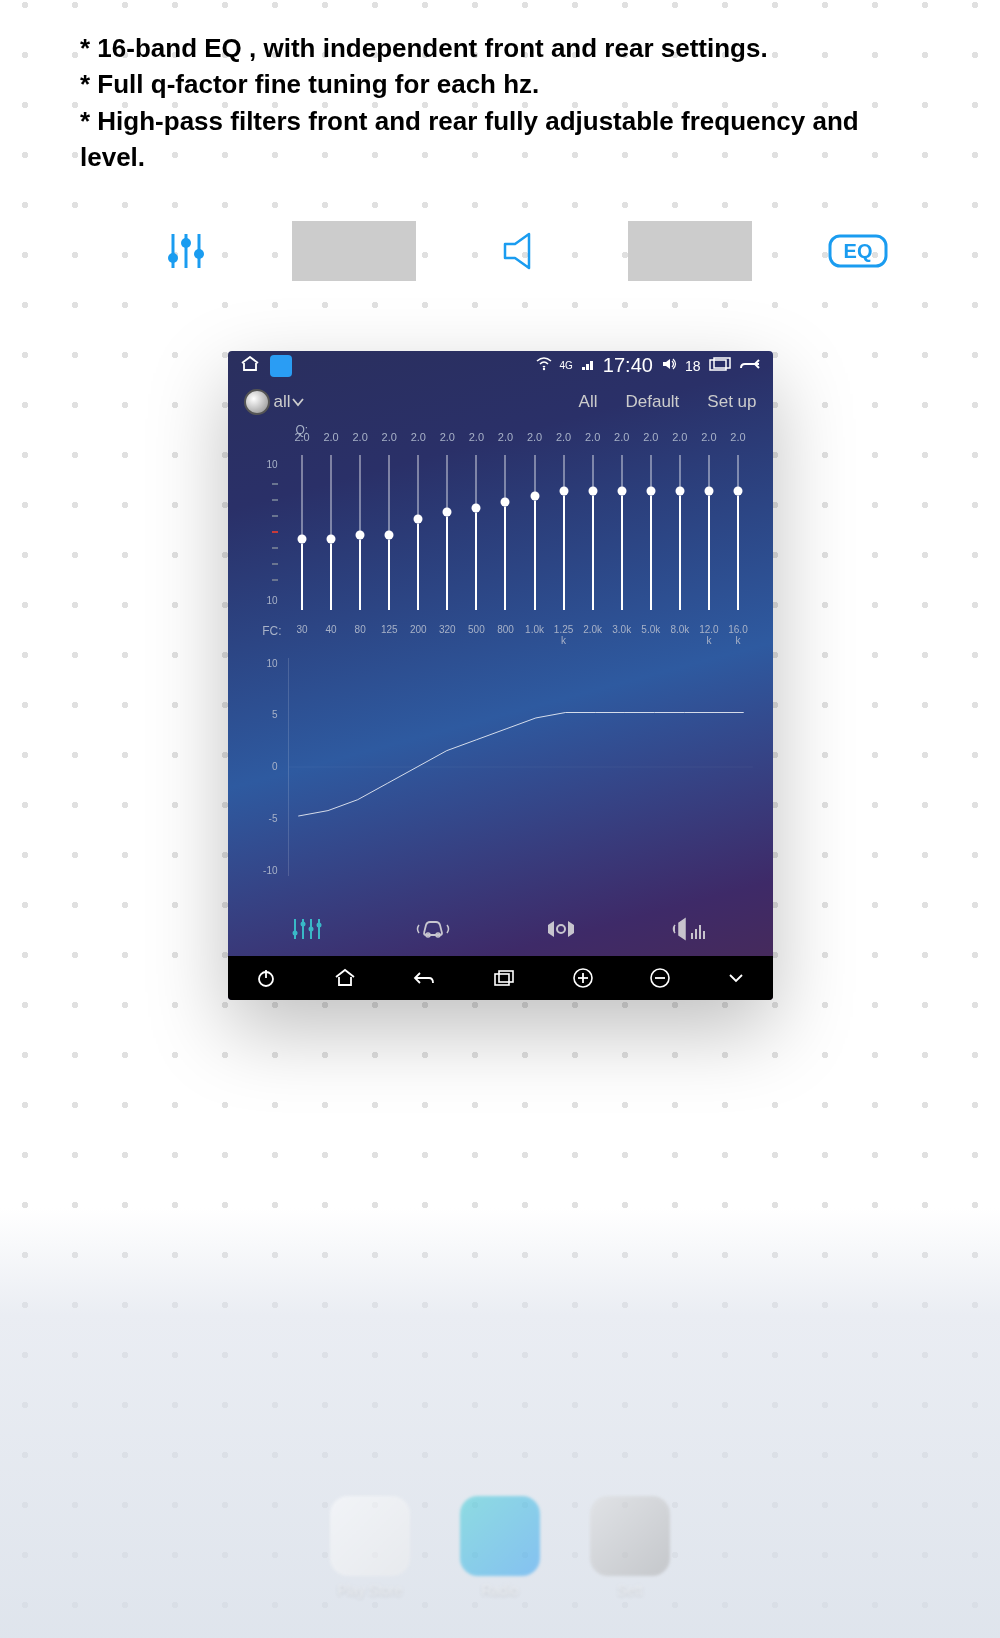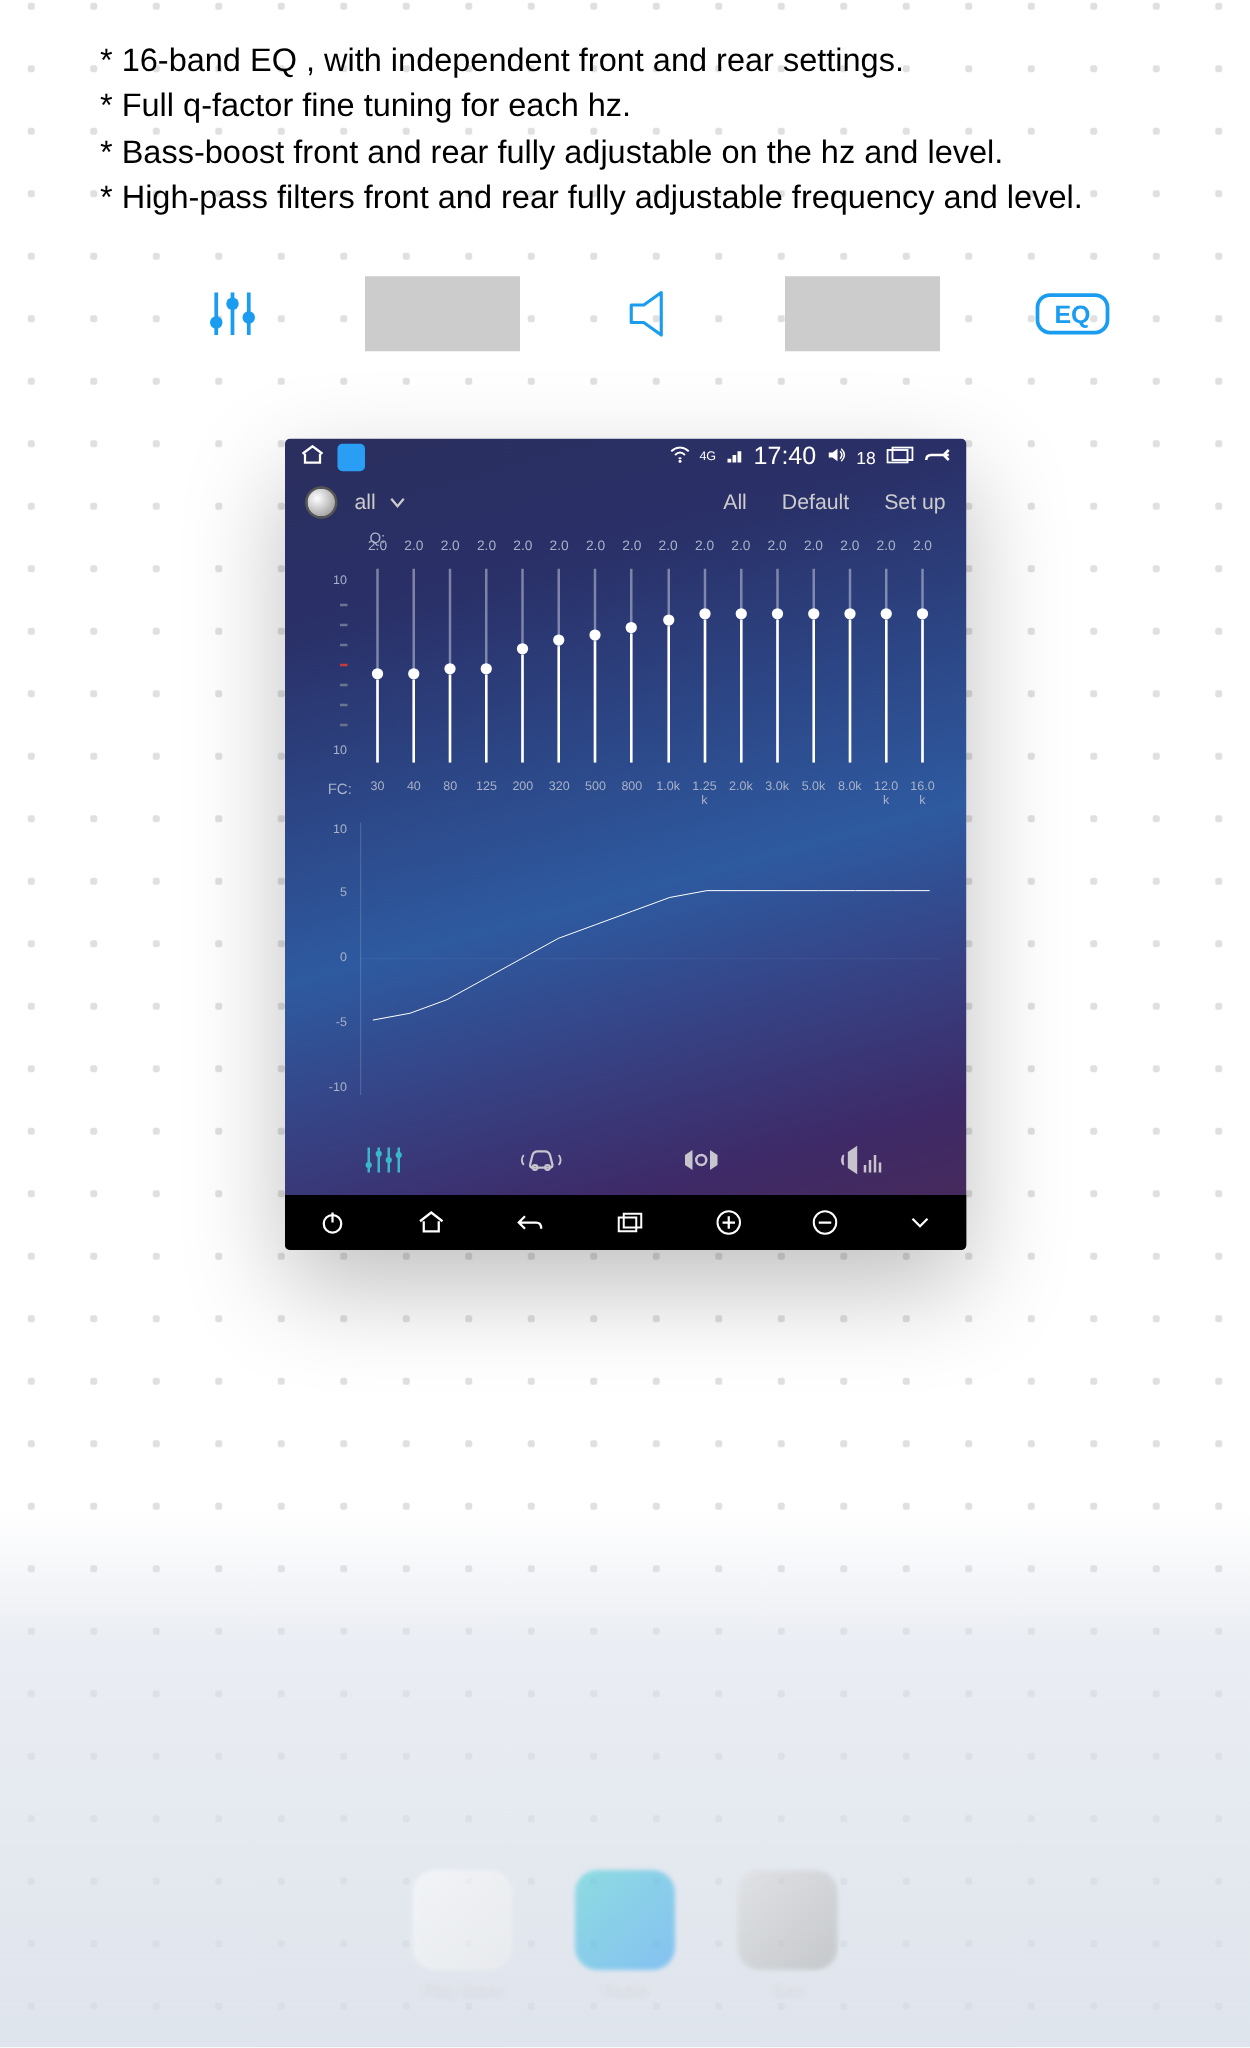--- a/index.html
+++ b/index.html
@@ -24,21 +24,21 @@
 .title {
   text-align: center;
   font-size: 64px;
   font-weight: 900;
   padding-top: 30px;
   color: #000;
 }
 .features {
   margin: 30px 80px 0 80px;
   font-size: 26px;
-  font-weight: 400;
+  font-weight: 700;
   line-height: 1.4;
   color: #000;
 }
 .feature-tabs {
   display: flex;
   justify-content: space-around;
   margin: 40px 80px 0 80px;
   height: 70px;
   align-items: center;
 }
@@ -66,21 +66,20 @@
 .app-icon-small {
   width: 22px; height: 22px; background: #2a9df4; border-radius: 4px;
   display: flex; align-items: center; justify-content: center; font-size: 11px;
 }
 .sub-bar {
   display: flex;
   align-items: center;
   padding: 8px 16px;
   font-size: 17px;
   color: #ccc;
-  gap: 10px;
 }
 .assist-orb {
   width: 26px; height: 26px; border-radius: 50%;
   background: radial-gradient(circle at 35% 35%, #fff, #888);
   border: 2px solid #555;
   margin-right: 4px;
 }
 .sub-bar-right { margin-left: auto; display: flex; gap: 28px; }
 .sub-bar-right span { cursor: pointer; }
 .q-row {
@@ -253,21 +252,20 @@
     <div class="sq" style="background:linear-gradient(135deg,#ddd,#aaa)"></div>
     <span>Sett</span>
   </div>
 </div>
 
 <div class="content">
 
   <div class="features">
     <div>* 16-band EQ , with independent front and rear settings.</div>
     <div>* Full q-factor fine tuning for each hz.</div>
-    <div>* Bass-boost front and rear fully adjustable on the hz and level.</div>
     <div>* High-pass filters front and rear fully adjustable frequency and level.</div>
   </div>
 
   <div class="feature-tabs">
     <div>
       <svg width="50" height="50" viewBox="0 0 50 50" fill="none">
         <line x1="12" y1="8" x2="12" y2="42" stroke="#1a9cf0" stroke-width="3"></line>
         <line x1="25" y1="8" x2="25" y2="42" stroke="#1a9cf0" stroke-width="3"></line>
         <line x1="38" y1="8" x2="38" y2="42" stroke="#1a9cf0" stroke-width="3"></line>
         <circle cx="12" cy="32" r="5" fill="#1a9cf0"></circle>

